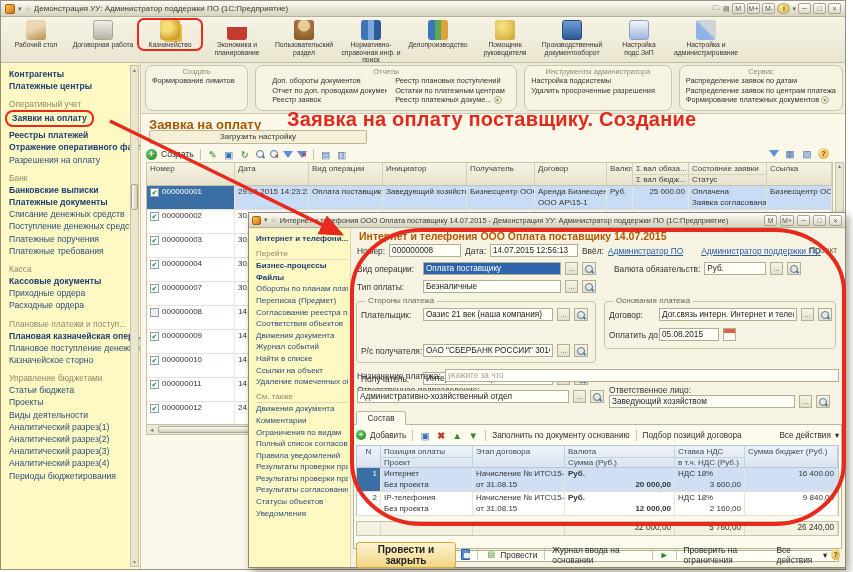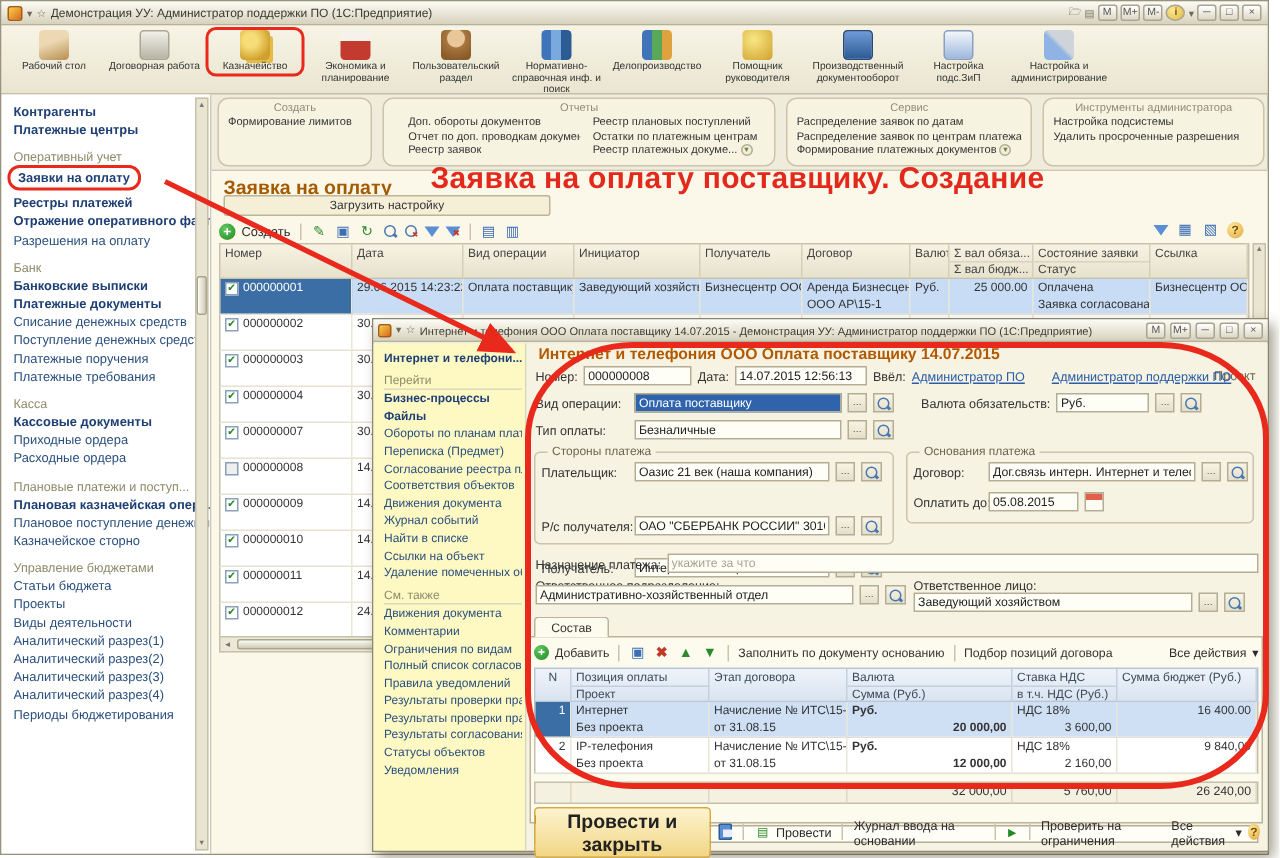--- a/index.html
+++ b/index.html
@@ -30,21 +30,21 @@
   .ic-user{background:radial-gradient(circle at 50% 28%,#e8c79b 32%,#a8763f 36%,#8a5c2a 80%);border-radius:4px;}
   .ic-books{background:linear-gradient(90deg,#3f74b8 33%,#79a9dd 33% 66%,#2d5b94 66%);border-radius:2px;}
   .ic-folders{background:linear-gradient(90deg,#3f74b8 33%,#57a957 33% 66%,#e0a23f 66%);border-radius:2px;}
   .ic-assistant{background:radial-gradient(circle at 38% 32%,#f9e786,#cfa12c);border-radius:50%;}
   .ic-docs{background:linear-gradient(#6f9bd8,#2d5b94);border:1px solid #24497a;}
   .ic-settings-doc{background:linear-gradient(#f4f6fb,#9db8dd);border:1px solid #8aa0c0;}
   .ic-tools{background:linear-gradient(45deg,#8fb4e3 45%,#cfd3da 55%);border-radius:3px;}
 
   
   .wbody{position:absolute;top:62px;left:0;right:0;bottom:0;display:flex;}
-  .sidebar{width:140px;background:#ffffff;border-right:1px solid #cdc8b2;position:relative;padding:5px 12px 0 8px;overflow:hidden;}
+  .sidebar{width:140px;background:#fef9c3;border-right:1px solid #cdc8b2;position:relative;padding:5px 12px 0 8px;overflow:hidden;}
   .s-item{font-size:8.6px;line-height:12.2px;color:#2a4f7e;white-space:nowrap;overflow:hidden;cursor:pointer;}
   .s-item.bold{font-weight:bold;color:#1d3f74;}
   .s-group{margin-top:6px;color:#8f8a6a;font-size:8.4px;line-height:12px;white-space:nowrap;}
   .s-item.hl{display:inline-block;border:2.5px solid #e8291c;border-radius:8px;padding:0 5px;margin-left:-4px;line-height:12.8px;}
   .sscroll{position:absolute;right:1px;top:2px;bottom:2px;width:9px;background:#e9e5d1;border:1px solid #c6c1ab;display:flex;flex-direction:column;align-items:center;font-size:5px;color:#777;}
   .sscroll .thumb{width:7px;height:26px;background:linear-gradient(90deg,#fdfcf4,#cfcab6);border:1px solid #aaa591;border-radius:2px;margin-top:110px;}
   .sscroll .sa{line-height:8px;}
   .sscroll .sa.dn{margin-top:auto;}
 
   .rightcol{flex:1;display:flex;flex-direction:column;min-width:0;}
@@ -125,21 +125,21 @@
   .drow{height:24px;background:#fff;border-bottom:1px solid #e2ded0;border-left:1px solid #c6c1ab;border-right:1px solid #c6c1ab;font-size:8px;line-height:10.5px;}
   .drow .c{padding:1px 3px;border-right:1px solid #eae6d4;overflow:hidden;white-space:nowrap;}
   .drow.sel .c{background:#cfe0f5;}
   .drow.sel .c.ncell{background:#3a6ea5;color:#fff;}
   .c.ncell{text-align:right;}
   .dtotals{position:absolute;left:5px;right:6px;top:292px;height:15px;background:#f4f1e0;border:1px solid #c6c1ab;font-weight:normal;font-size:8.2px;}
   .dtotals .c{padding:1px 3px;border-right:1px solid #dcd8c4;text-align:right;}
   .note-lbl{position:absolute;left:5px;top:312px;color:#333;}
   .note-inp{position:absolute;left:5px;right:6px;top:321px;height:12px;}
   .dlg-footer{position:absolute;left:5px;right:5px;bottom:4px;height:17px;display:flex;align-items:center;gap:5px;font-size:8.4px;}
-  .btn-primary{background:linear-gradient(#fdf3cf,#f1d684);border:1.5px solid #d8a93d;border-radius:3px;padding:1px 7px;font-weight:bold;font-size:13px;color:#222;cursor:pointer;font-family:"Liberation Sans",sans-serif;}
+  .btn-primary{background:linear-gradient(#fdf3cf,#f1d684);border:1.5px solid #d8a93d;border-radius:3px;padding:1px 7px;font-weight:bold;font-size:10px;color:#222;cursor:pointer;font-family:"Liberation Sans",sans-serif;}
   .txtbtn{color:#2b2b2b;cursor:pointer;display:flex;align-items:center;gap:3px;}
   .flop{width:11px;height:11px;background:#5a8fd6;border:1px solid #2d5b94;border-radius:1px;position:relative;}
   .flop::after{content:"";position:absolute;left:2px;bottom:1px;width:6px;height:5px;background:#e8eef8;}
   .play{color:#1f8a1f;font-size:9px;}
   .alla{margin-left:auto;display:flex;align-items:center;gap:4px;color:#2b2b2b;}
 
   
   .overlay{position:absolute;left:0;top:0;width:853px;height:572px;pointer-events:none;z-index:30;}
   .headline{position:absolute;left:287px;top:108px;font-size:20px;font-weight:bold;color:#e3291c;white-space:nowrap;z-index:30;pointer-events:none;letter-spacing:.2px;}
 </style>
@@ -286,43 +286,43 @@
                 </div>
                 <div class="pitem">
                   <span>Остатки по платежным центрам</span>
                 </div>
                 <div class="pitem">
                   <span>Реестр платежных докуме...</span>
                   <span class="chev">▼</span>
                 </div>
               </div>
           </div>
+          <div class="pbox pb-admin">
+            <div class="ptitle">Инструменты администратора</div>
+            <div id="panel-admin-items">
+                <div class="pitem">
+                  <span>Настройка подсистемы</span>
+                </div>
+                <div class="pitem">
+                  <span>Удалить просроченные разрешения</span>
+                </div>
+              </div>
+          </div>
           <div class="pbox pb-service">
             <div class="ptitle">Сервис</div>
             <div id="panel-service-items">
                 <div class="pitem">
                   <span>Распределение заявок по датам</span>
                 </div>
                 <div class="pitem">
                   <span>Распределение заявок по центрам платежа</span>
                 </div>
                 <div class="pitem">
                   <span>Формирование платежных документов</span>
                   <span class="chev">▼</span>
-                </div>
-              </div>
-          </div>
-          <div class="pbox pb-admin">
-            <div class="ptitle">Инструменты администратора</div>
-            <div id="panel-admin-items">
-                <div class="pitem">
-                  <span>Настройка подсистемы</span>
-                </div>
-                <div class="pitem">
-                  <span>Удалить просроченные разрешения</span>
                 </div>
               </div>
           </div>
         </div>
 
         <div class="content">
           <div class="list-title">Заявка на оплату</div>
           <button class="load-btn">Загрузить настройку</button>
 
           <div class="list-toolbar">

